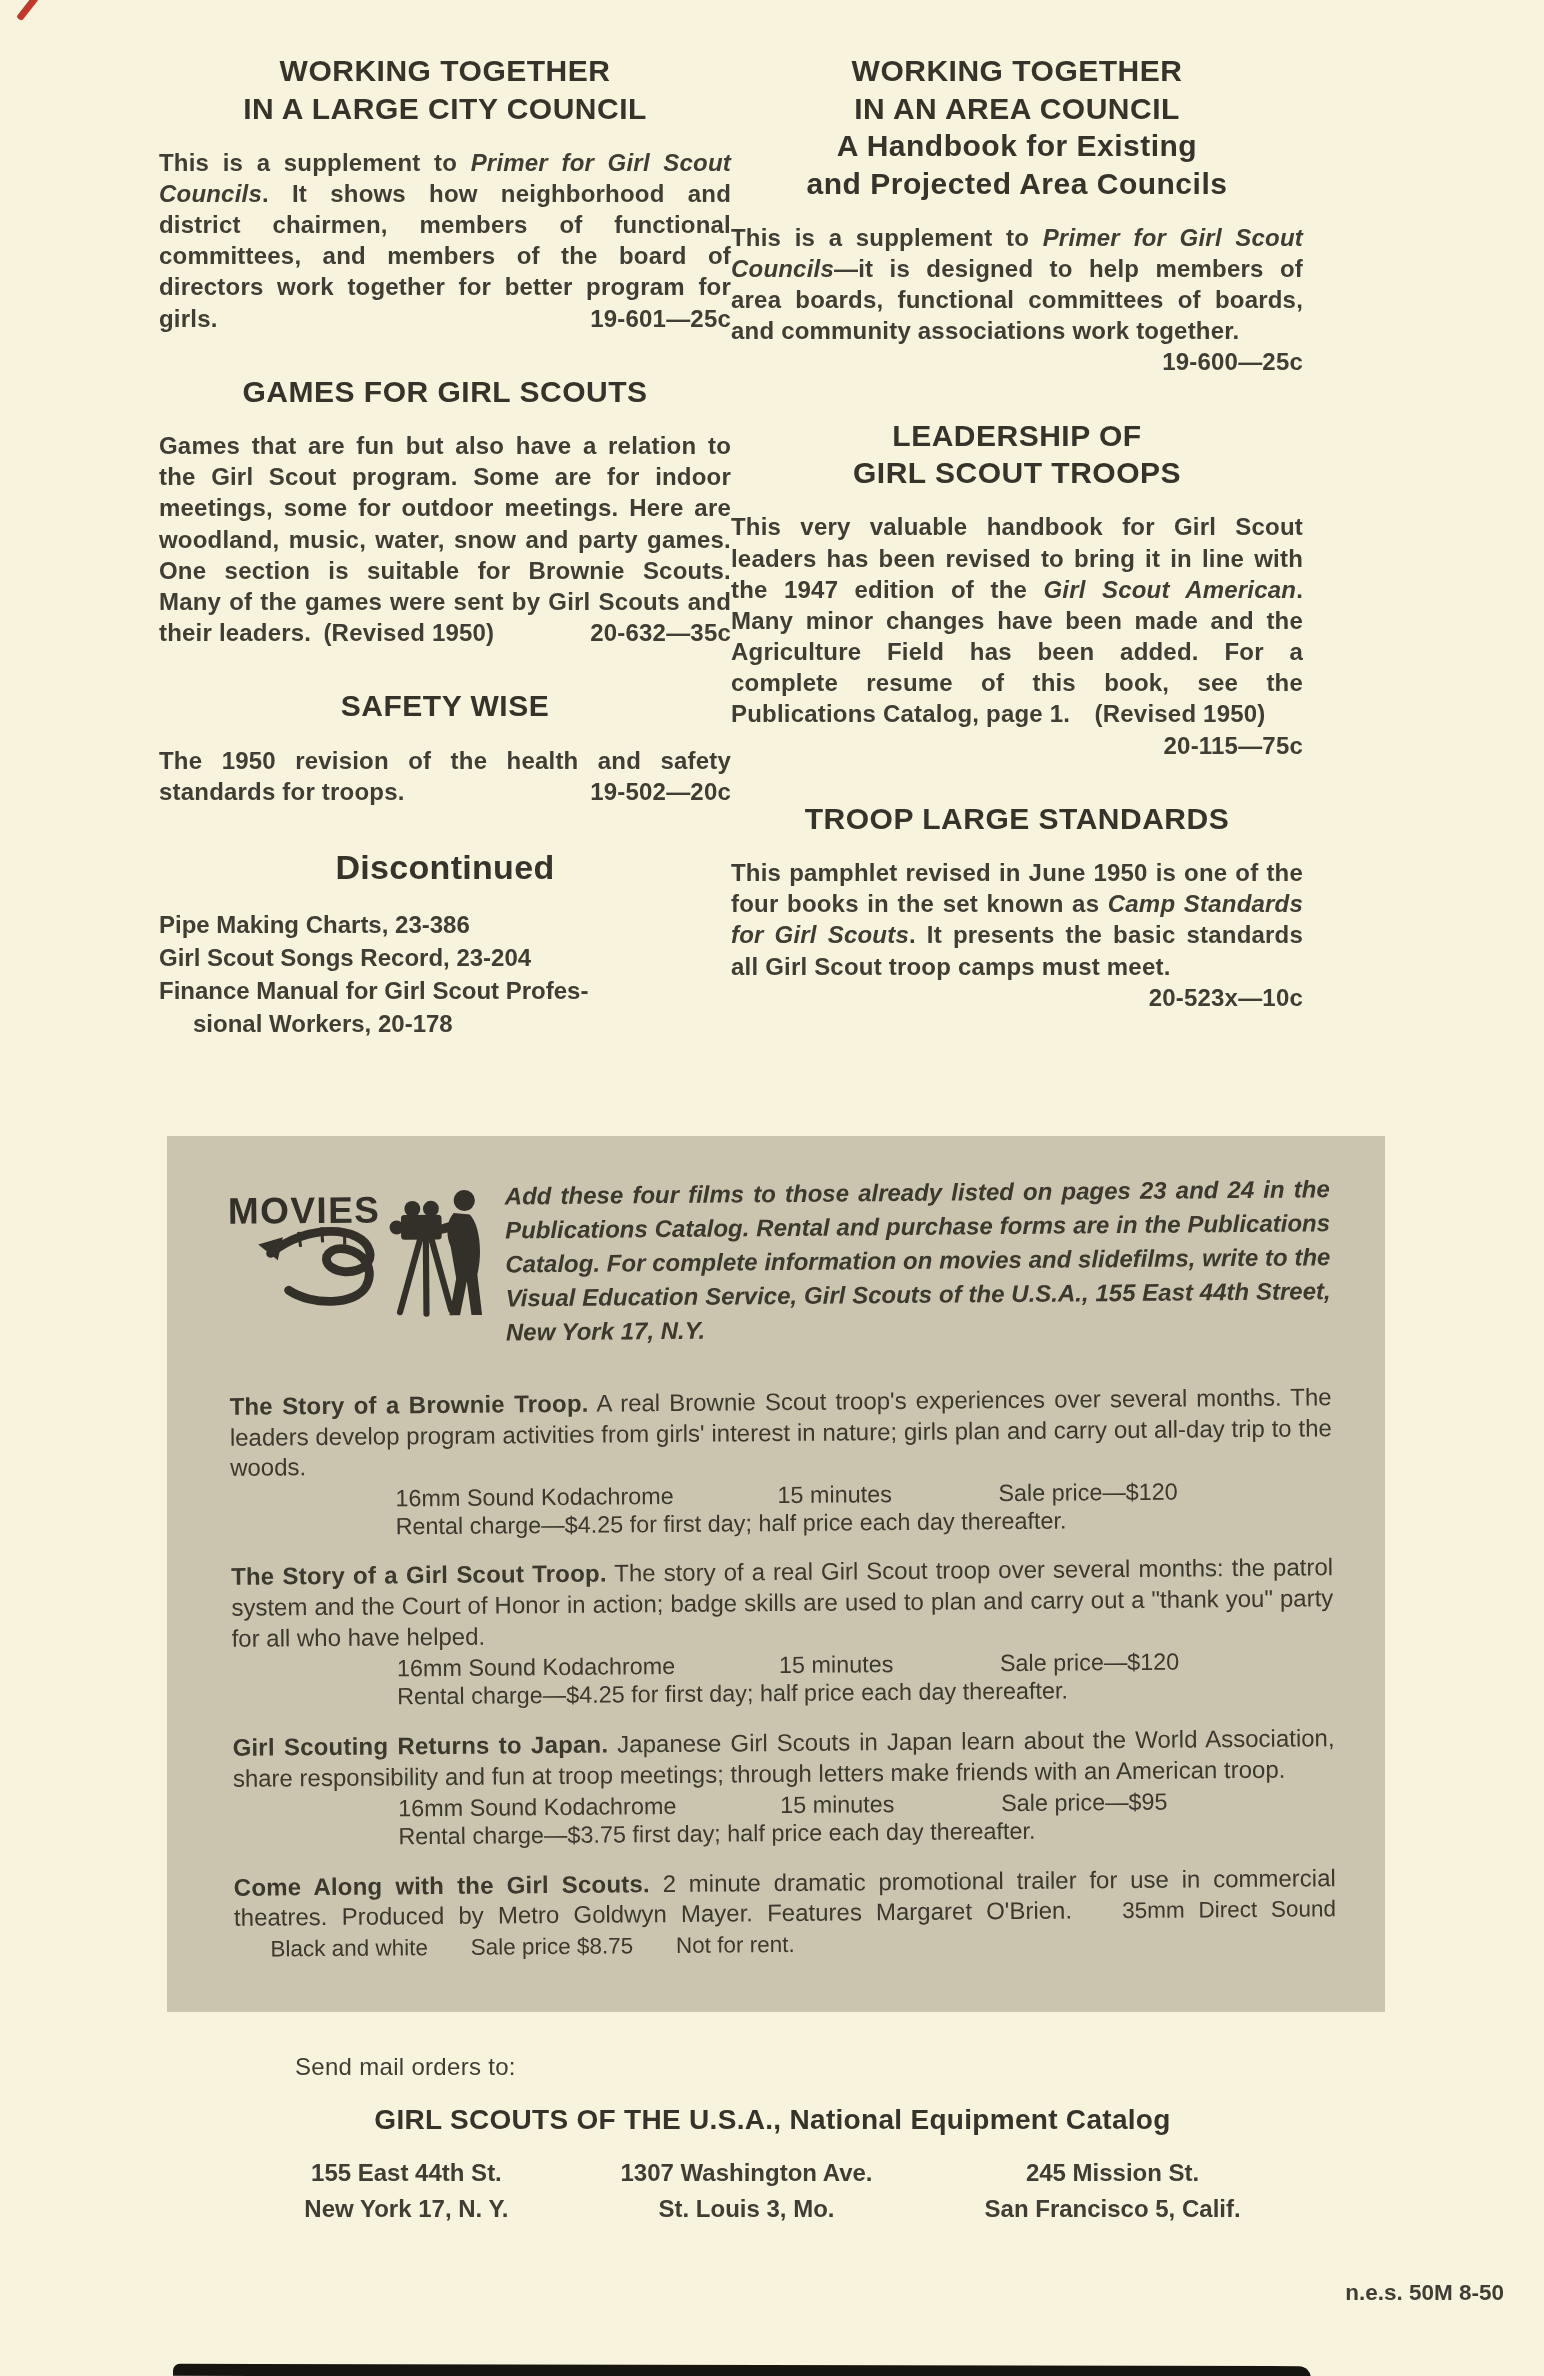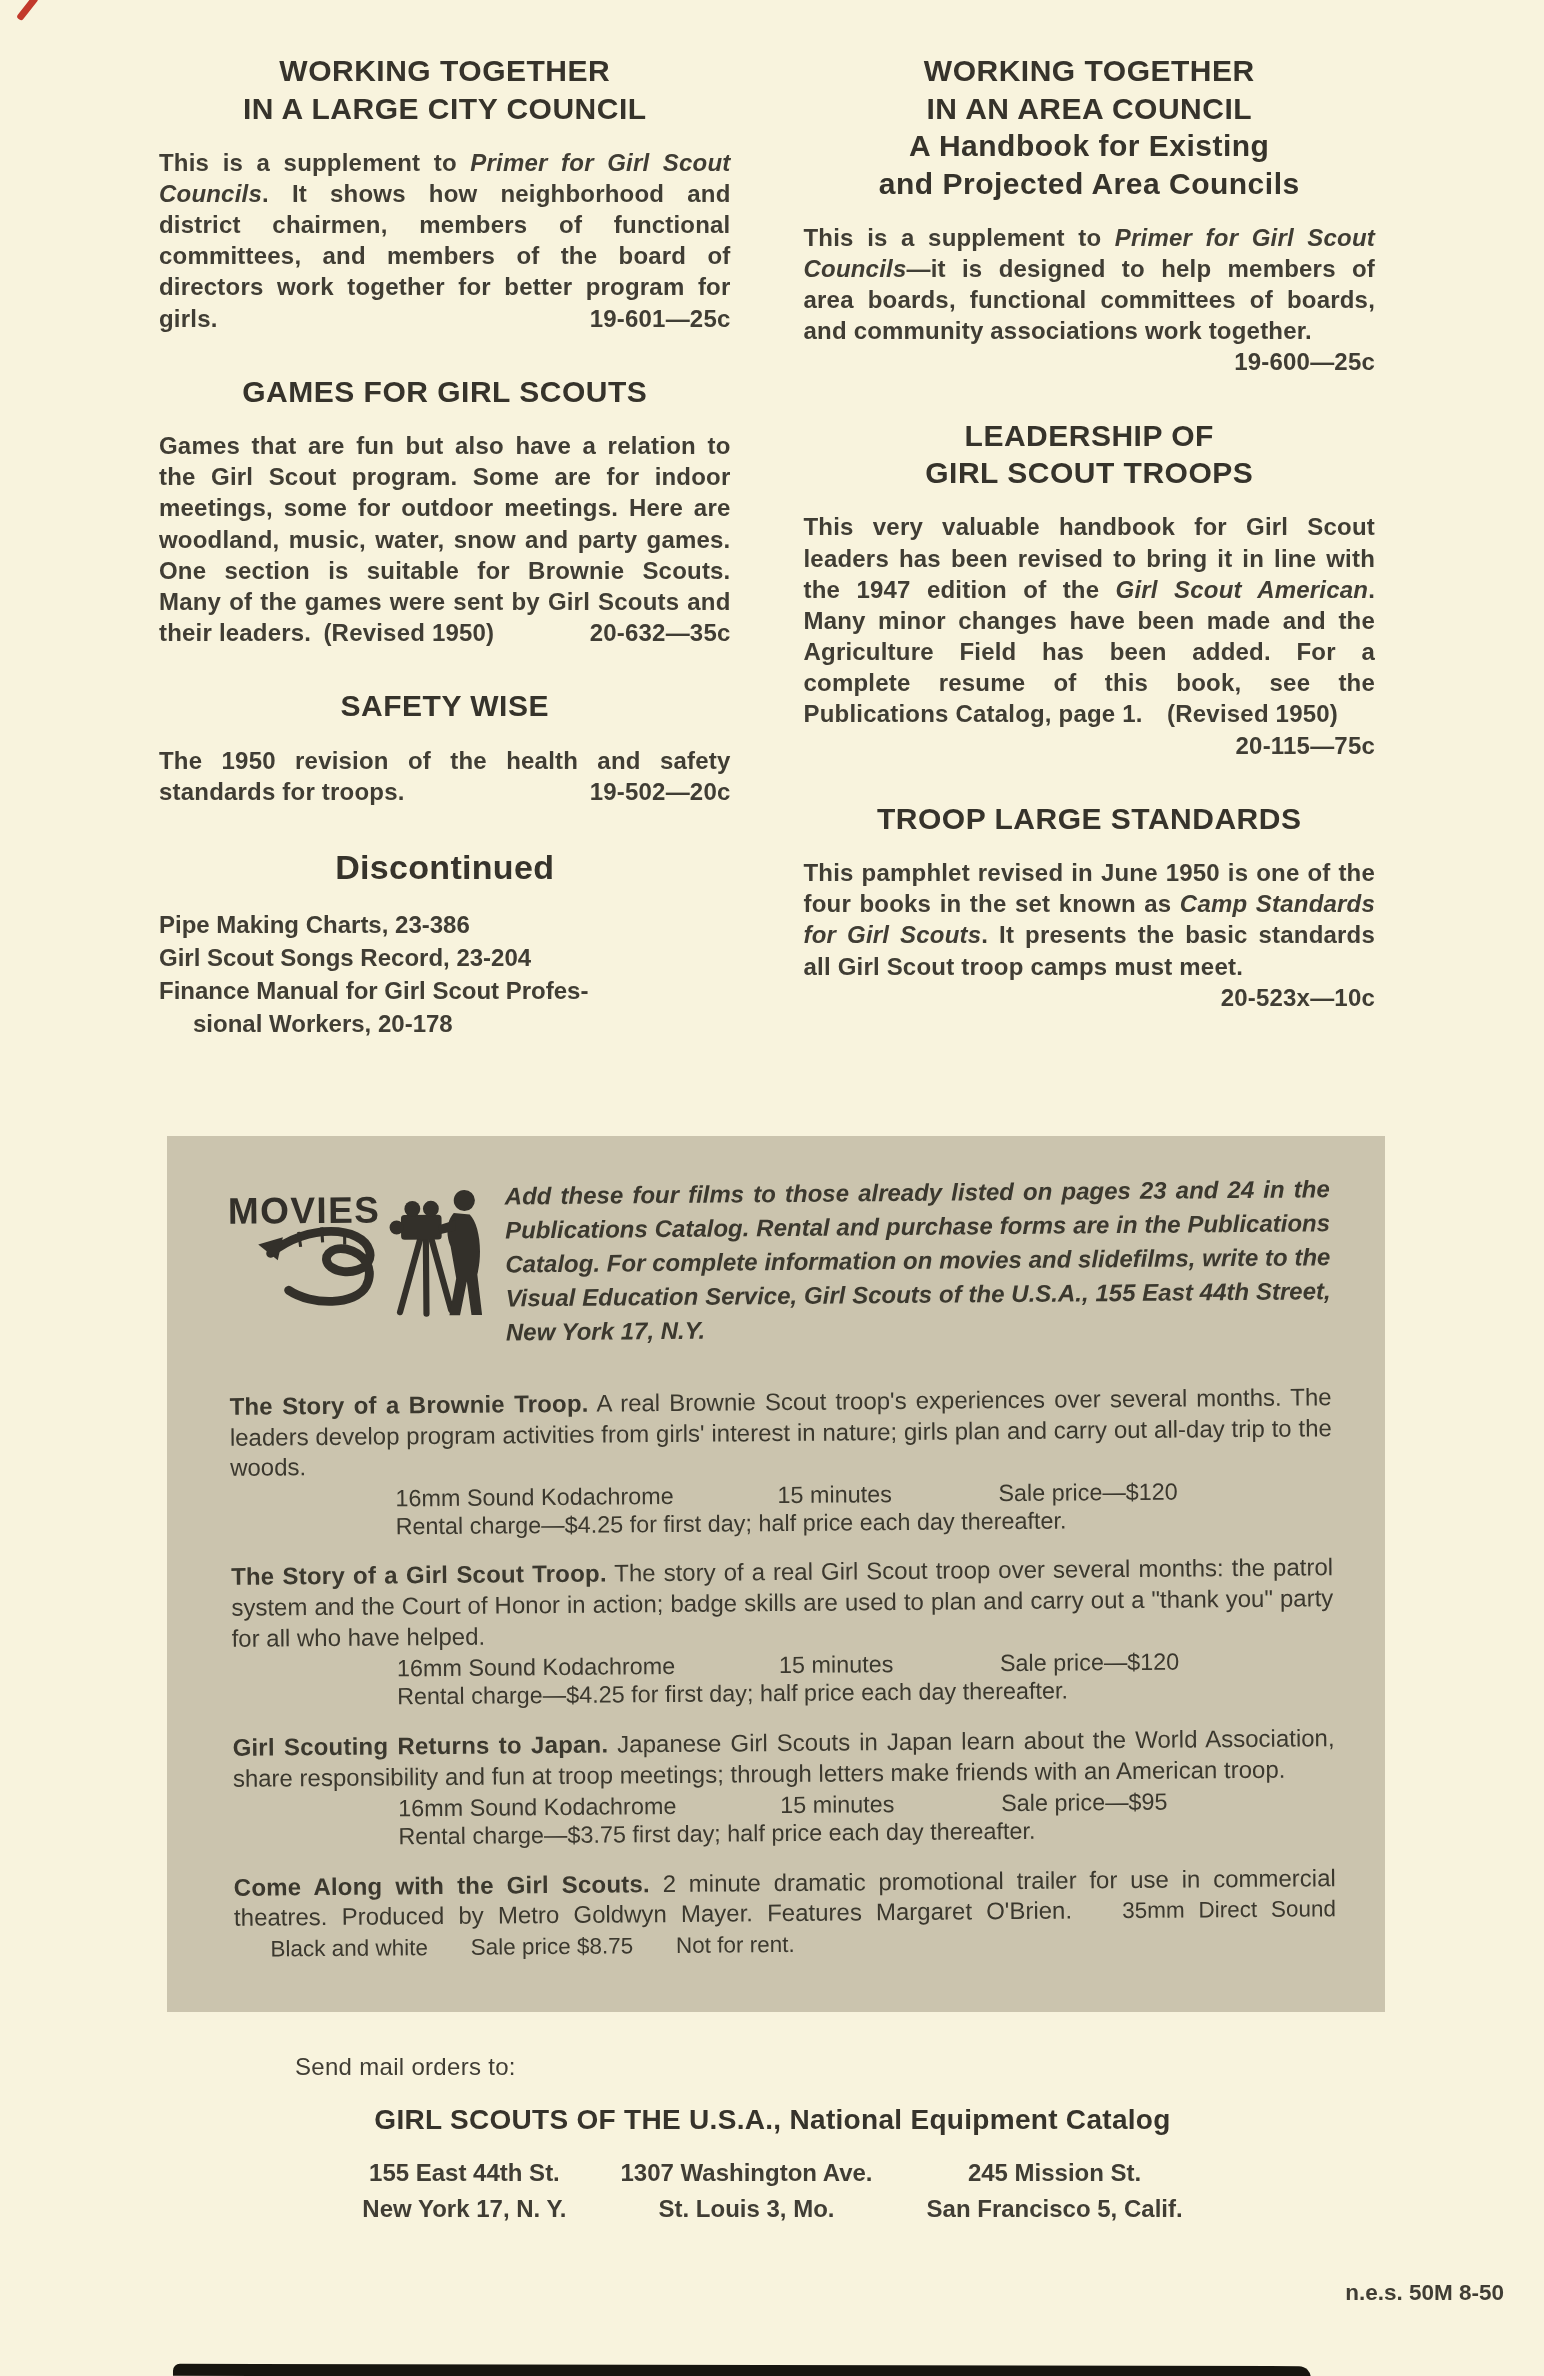--- a/index.html
+++ b/index.html
@@ -13,21 +13,21 @@
     font-family:"Liberation Sans", sans-serif;
     overflow:hidden;
   }
   
   .scan-mark-red { position:absolute; left:24px; top:-5.6px; width:6.6px; height:28px;
     background:#c2392b; transform:rotate(38deg); border-radius:2.8px; }
   .bottom-edge { position:absolute; left:173px; bottom:0; width:1138px; height:12px;
     background:#17150f; border-radius:7.5px 13px 0 0; transform:rotate(.12deg); }
 
   
-  .columns { display:flex; gap:73px; padding:52px 170px 0 159px; }
+  .columns { display:flex; padding:52px 170px 0 159px; }
   .col { width:572px; }
   .sec { margin-bottom:39px; }
   .sec-title {
     font-size:30px; font-weight:bold; text-align:center;
     white-space:pre-line; line-height:1.25; letter-spacing:0.5px;
     color:#36332b; margin-bottom:19.7px;
   }
   .sec-title-small { font-size:34px; letter-spacing:0.3px; }
   .sec-body {
     font-size:24px; font-weight:bold; line-height:1.3;
@@ -64,21 +64,21 @@
   .spec-format { width:382px; }
   .spec-duration { width:221px; }
   .film-rental { margin-left:165px; font-size:23.4px; margin-top:0.9px; }
   .inline-spec { margin-left:36px; font-size:22.5px; white-space:nowrap; }
 
   
   .footer { padding-top:41px; }
   .orders-label { margin-left:295px; font-size:24px; letter-spacing:0.3px; }
   .org-name { text-align:center; font-size:28px; font-weight:bold; margin-top:22.5px;
     letter-spacing:0.3px; color:#36332b; }
-  .addresses { display:flex; justify-content:center; gap:54px; margin-top:19px;align-items:flex-end; }
+  .addresses { display:flex; justify-content:center; gap:112px; margin-top:19px;align-items:flex-end; }
   .address { text-align:center; font-size:24px; font-weight:bold; line-height:1.5; }
   .print-code { position:absolute; right:41px; bottom:71px; font-size:22.5px; font-weight:bold; }
 </style>
 </head>
 <body>
 
 <div class="page">
   <div class="scan-mark-red"></div>
 
   <div class="columns">

